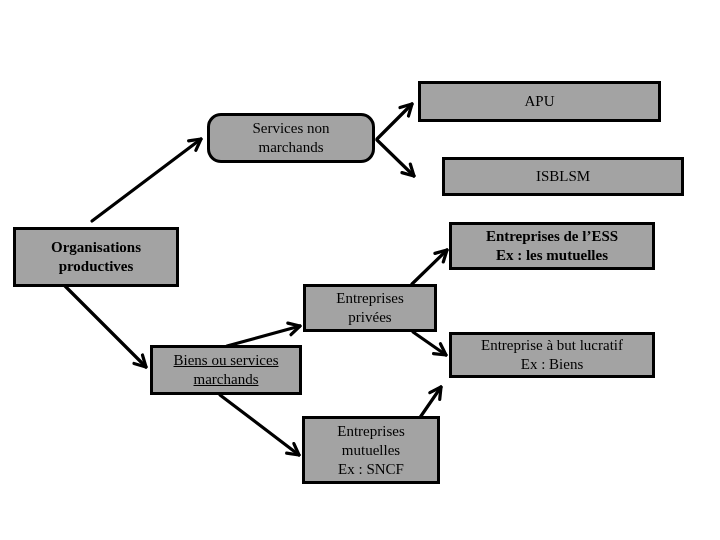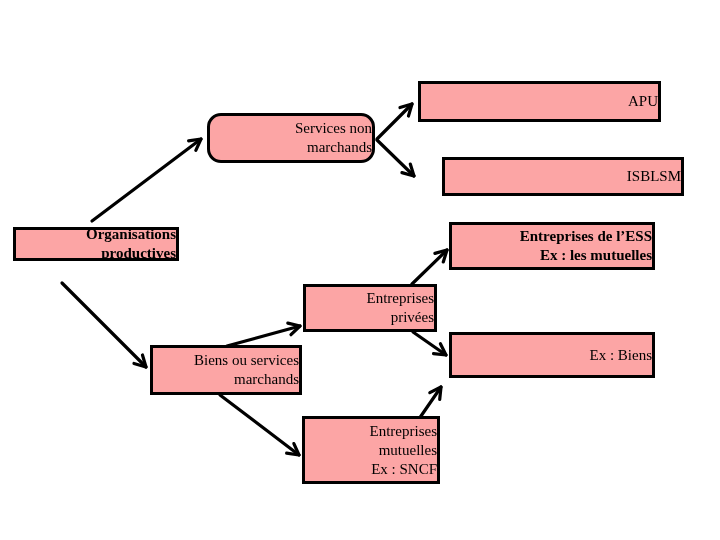--- a/index.html
+++ b/index.html
@@ -16,26 +16,26 @@
     font-family: "Liberation Serif", "DejaVu Serif", serif;
   }
   .arrow-layer {
     position: absolute;
     left: 0; top: 0;
     width: 720px; height: 540px;
   }
   .node {
     position: absolute;
     box-sizing: border-box;
-    background: #fca5a5;
+    background: #a3a3a3;
     border: 3px solid #000000;
     display: flex;
     flex-direction: column;
     justify-content: center;
-    align-items: flex-end;
+    align-items: center;
     text-align: center;
     font-size: 15px;
     line-height: 19px;
     color: #000000;
     white-space: nowrap;
   }
   .node.bold { font-weight: bold; }
 </style>
 </head>
 <body>
@@ -53,48 +53,49 @@
         <line x1="377" y1="139" x2="412" y2="104" stroke="#000000" stroke-width="3.2" stroke-linecap="round" marker-end="url(#arrowhead)"></line>
         <line x1="377" y1="140" x2="414" y2="176" stroke="#000000" stroke-width="3.2" stroke-linecap="round" marker-end="url(#arrowhead)"></line>
         <line x1="227" y1="346" x2="300" y2="326" stroke="#000000" stroke-width="3.2" stroke-linecap="round" marker-end="url(#arrowhead)"></line>
         <line x1="220" y1="395" x2="299" y2="455" stroke="#000000" stroke-width="3.2" stroke-linecap="round" marker-end="url(#arrowhead)"></line>
         <line x1="412" y1="284" x2="447" y2="250" stroke="#000000" stroke-width="3.2" stroke-linecap="round" marker-end="url(#arrowhead)"></line>
         <line x1="413" y1="332" x2="446" y2="355" stroke="#000000" stroke-width="3.2" stroke-linecap="round" marker-end="url(#arrowhead)"></line>
         <line x1="410" y1="432" x2="441" y2="387" stroke="#000000" stroke-width="3.2" stroke-linecap="round" marker-end="url(#arrowhead)"></line>
       </g>
   </svg>
   <div id="node-layer">
-      <div class="node bold" style="left: 13px; top: 227px; width: 166px; height: 34px;">
+      <div class="node bold" style="left: 13px; top: 227px; width: 166px; height: 60px;">
         <div>Organisations</div>
         <div>productives</div>
       </div>
       <div class="node" style="left: 207px; top: 113px; width: 168px; height: 50px; border-radius: 14px;">
         <div>Services non</div>
         <div>marchands</div>
       </div>
       <div class="node" style="left: 418px; top: 81px; width: 243px; height: 41px;">
         <div>APU</div>
       </div>
       <div class="node" style="left: 418px; top: 157px; width: 242px; height: 39px; margin-left: 24px;">
         <div>ISBLSM</div>
       </div>
-      <div class="node" style="left: 150px; top: 345px; width: 152px; height: 50px;">
+      <div class="node" style="left: 150px; top: 345px; width: 152px; height: 50px; text-decoration: underline;">
         <div>Biens ou services</div>
         <div>marchands</div>
       </div>
       <div class="node" style="left: 303px; top: 284px; width: 134px; height: 48px;">
         <div>Entreprises</div>
         <div>privées</div>
       </div>
       <div class="node" style="left: 302px; top: 416px; width: 138px; height: 68px;">
         <div>Entreprises</div>
         <div>mutuelles</div>
         <div>Ex : SNCF</div>
       </div>
       <div class="node" style="left: 449px; top: 222px; width: 206px; height: 48px; font-weight: bold;">
         <div>Entreprises de l’ESS</div>
         <div>Ex : les mutuelles</div>
       </div>
       <div class="node" style="left: 449px; top: 332px; width: 206px; height: 46px;">
+        <div>Entreprise à but lucratif</div>
         <div>Ex : Biens</div>
       </div>
     </div>
 </div>
 
 </body></html>

